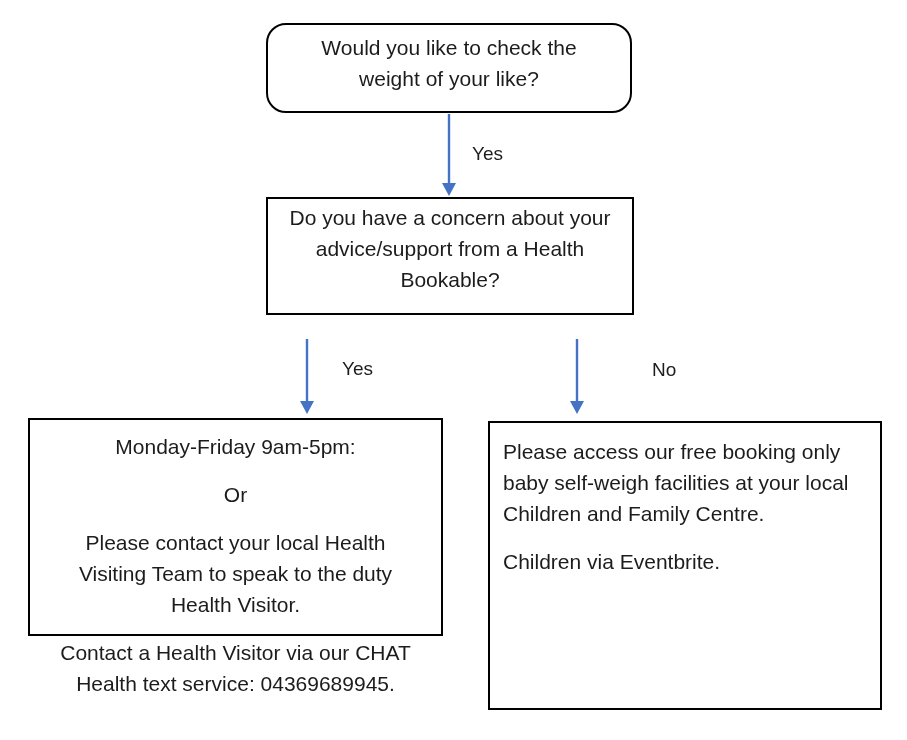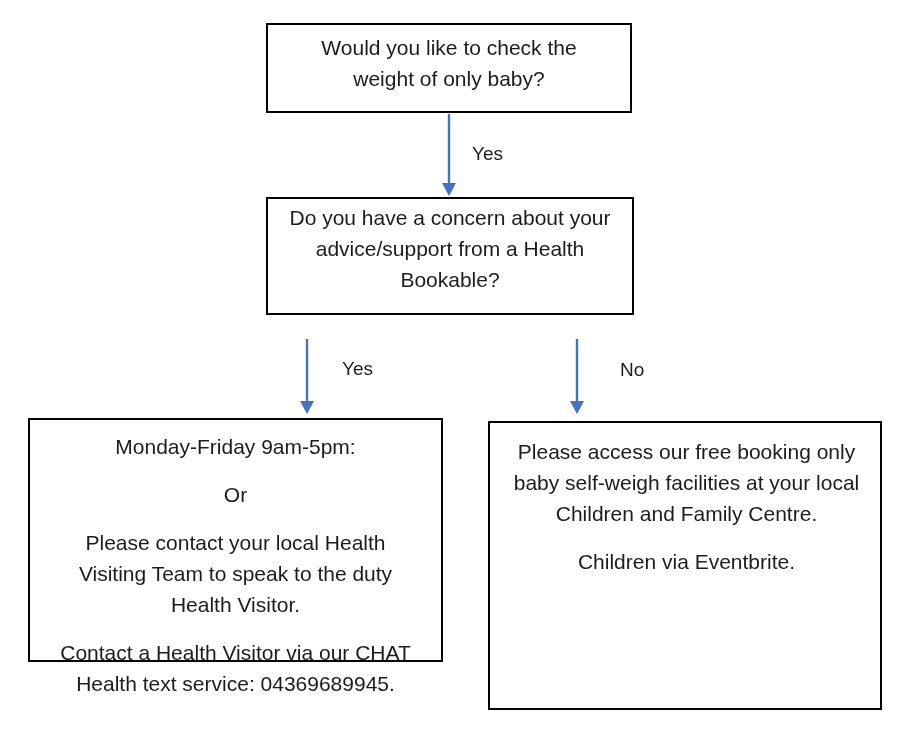--- a/index.html
+++ b/index.html
@@ -35,27 +35,27 @@
   .leftalign{text-align:left;}
   .line{white-space:nowrap;}
   .para + .para{margin-top:17px;}
   .edge-label{
     position:absolute;
     font-size:19px;
     line-height:31px;
     color:var(--text);
     white-space:nowrap;
   }
-  #box-q1{left:266px;top:23px;width:366px;height:90px;padding-top:7px;}
+  #box-q1{left:266px;top:23px;width:366px;height:90px;padding-top:7px;border-radius:20px;}
   #box-q2{left:266px;top:197px;width:368px;height:118px;padding-top:3px;}
-  #box-contact{left:28px;top:418px;width:415px;height:244px;padding:11px 10px 0 10px;}
-  #box-selfweigh{left:488px;top:421px;width:394px;height:289px;padding:13px 10px 0 13px;text-align:center;}
+  #box-contact{left:28px;top:418px;width:415px;height:218px;padding:11px 10px 0 10px;}
+  #box-selfweigh{left:488px;top:421px;width:394px;height:289px;padding:13px 10px 0 13px;}
   #lbl-yes1{left:472px;top:138px;}
   #lbl-yes2{left:342px;top:353px;}
-  #lbl-no{left:620px;top:354px;}
+  #lbl-no{left:652px;top:354px;}
 </style>
 </head>
 <body>
 
 <div class="canvas">
 
   <svg class="arrows" viewBox="0 0 907 740" xmlns="http://www.w3.org/2000/svg">
     <g>
       <line x1="449" y1="114" x2="449" y2="183"></line>
       <polygon points="449,196 442,183 456,183"></polygon>
@@ -65,21 +65,21 @@
       <polygon points="307,414 300,401 314,401"></polygon>
     </g>
     <g>
       <line x1="577" y1="339" x2="577" y2="401"></line>
       <polygon points="577,414 570,401 584,401"></polygon>
     </g>
   </svg>
 
   <div class="box center" id="box-q1">
     <div class="line">Would you like to check the</div>
-    <div class="line">weight of only baby?</div>
+    <div class="line">weight of your like?</div>
   </div>
 
   <div class="edge-label" id="lbl-yes1">Yes</div>
 
   <div class="box center" id="box-q2">
     <div class="line">Do you have a concern about your</div>
     <div class="line">advice/support from a Health</div>
     <div class="line">Bookable?</div>
   </div>
 

